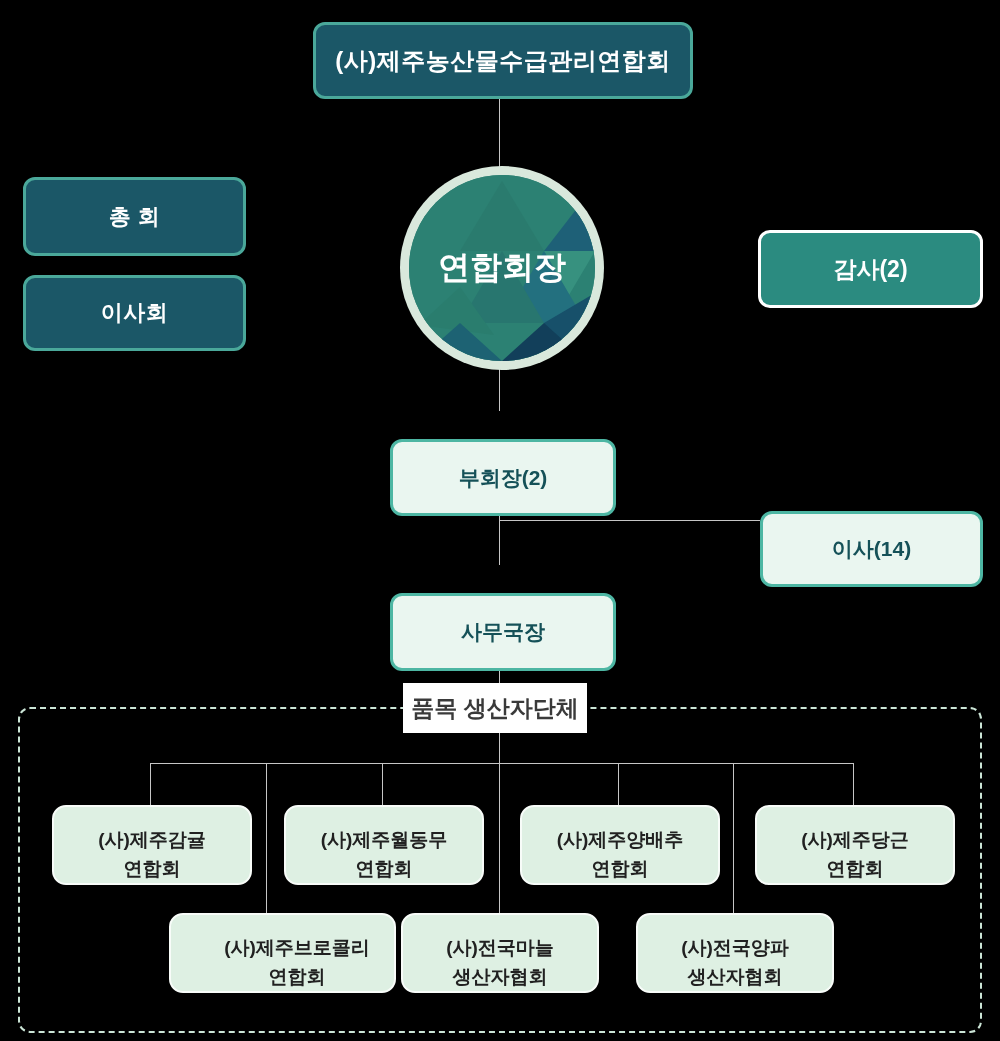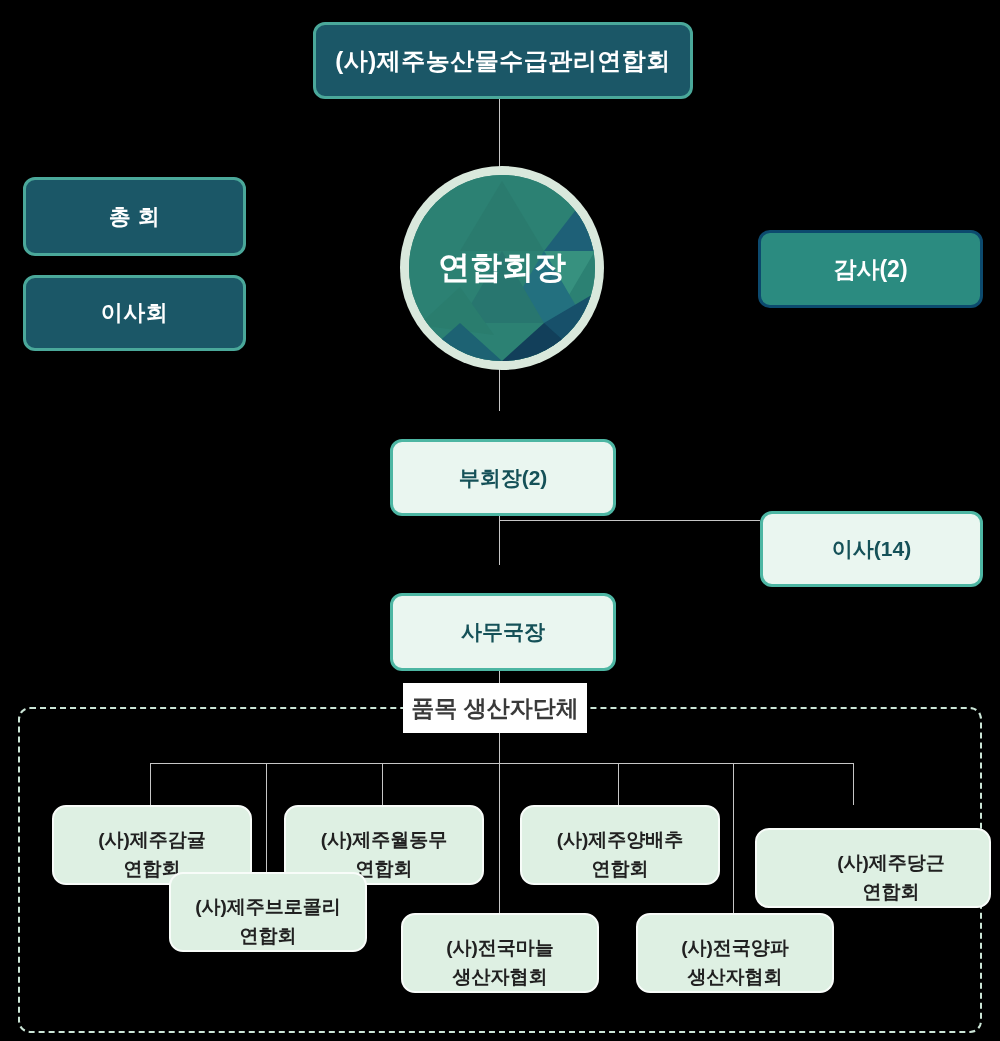--- a/index.html
+++ b/index.html
@@ -13,21 +13,21 @@
   .hline{height:1px;}
   
   .dark-box{
     position:absolute;z-index:2;background:#1b5767;border:3px solid #4aa89a;
     border-radius:12px;display:flex;align-items:center;justify-content:center;
     color:#fff;font-weight:bold;font-size:22px;letter-spacing:.5px;
   }
   .root-box{font-size:24px;}
   
   .audit-box{
-    position:absolute;z-index:2;background:#2b8b80;border:3px solid #0c4a6e;
+    position:absolute;z-index:2;background:#2b8b80;border:3px solid #ffffff;
     border-radius:12px;display:flex;align-items:center;justify-content:center;
     color:#fff;font-weight:bold;font-size:23px;
   }
   
   .light-box{
     position:absolute;z-index:2;background:#eaf6f0;border:3px solid #4db6a3;
     border-radius:12px;display:flex;align-items:center;justify-content:center;
     color:#155158;font-weight:bold;font-size:21px;margin-top:28px;
   }
   
@@ -141,26 +141,26 @@
     <span>연합회</span>
   </div>
   <div class="green-box" style="left:284px;top:805px;width:196px;height:76px;">
     <span>(사)제주월동무</span>
     <span>연합회</span>
   </div>
   <div class="green-box" style="left:520px;top:805px;width:196px;height:76px;">
     <span>(사)제주양배추</span>
     <span>연합회</span>
   </div>
-  <div class="green-box" style="left:755px;top:828px;width:196px;height:76px;padding-left:36px;">
+  <div class="green-box" style="left:755px;top:805px;width:196px;height:76px;">
     <span>(사)제주당근</span>
     <span>연합회</span>
   </div>
 
-  <div class="green-box" style="left:169px;top:872px;width:194px;height:76px;">
+  <div class="green-box" style="left:169px;top:913px;width:194px;height:76px;padding-left:29px;">
     <span>(사)제주브로콜리</span>
     <span>연합회</span>
   </div>
   <div class="green-box" style="left:401px;top:913px;width:194px;height:76px;">
     <span>(사)전국마늘</span>
     <span>생산자협회</span>
   </div>
   <div class="green-box" style="left:636px;top:913px;width:194px;height:76px;">
     <span>(사)전국양파</span>
     <span>생산자협회</span>

